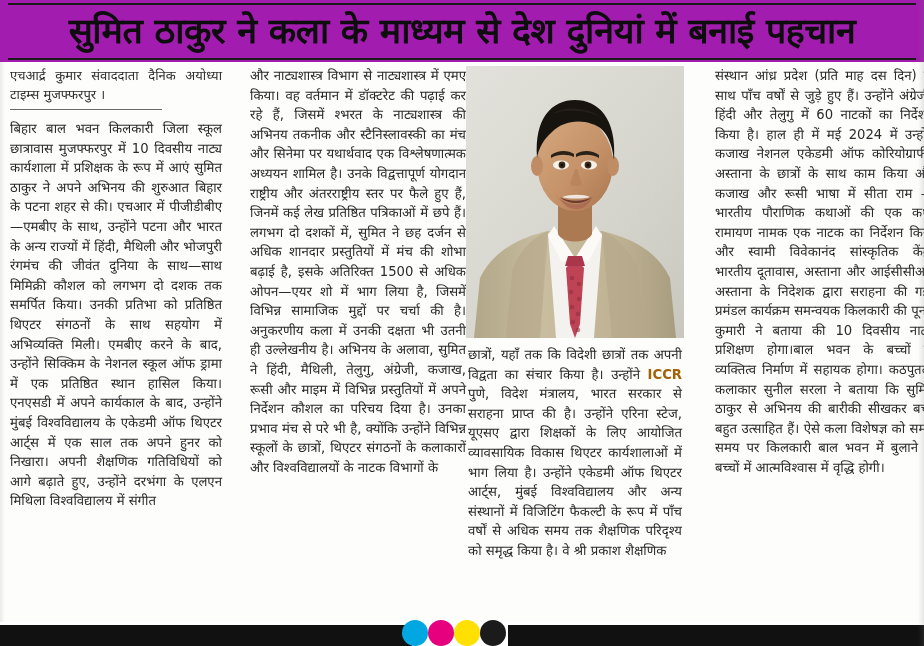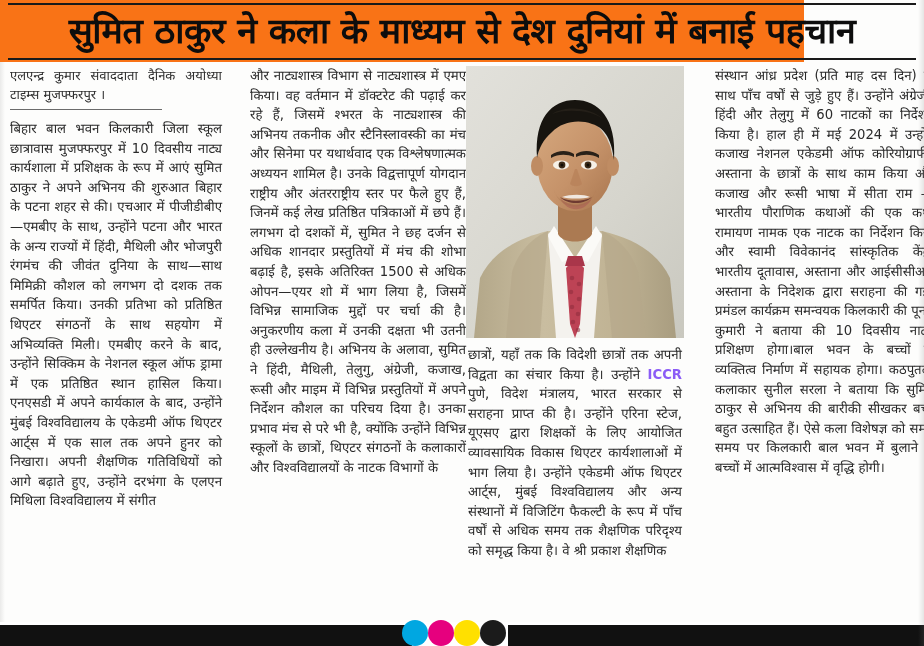--- a/index.html
+++ b/index.html
@@ -17,23 +17,23 @@
     background: #fdfdfc;
     overflow: hidden;
     box-sizing: border-box;
   }
 
   
   .headline-zone {
     position: absolute;
     left: 0;
     top: 0;
-    width: 804px;
+    width: 924px;
     height: 62px;
-    background: #f97316;
+    background: #a21caf;
   }
   .rule-top {
     position: absolute;
     left: 8px;
     top: 3px;
     width: 908px;
     height: 2px;
     background: #1a1a1a;
   }
   .rule-bottom {
@@ -94,21 +94,21 @@
     margin: 0 0 4px 0;
   }
   .byline-rule {
     width: 152px;
     height: 1px;
     background: #6b6b6b;
     margin: 5px 0 9px 0;
   }
   .strong-inline {
     font-weight: 700;
-    color: #8b5cf6;
+    color: #a16207;
   }
 
   
   .photo-frame {
     position: absolute;
     left: 466px;
     top: 66px;
     width: 218px;
     height: 272px;
     overflow: hidden;
@@ -181,21 +181,21 @@
 
 <div class="clipping">
 
   <div class="headline-zone">
     <div class="rule-top"></div>
     <div class="headline">सुमित ठाकुर ने कला के माध्यम से देश दुनियां में बनाई पहचान</div>
     <div class="rule-bottom"></div>
   </div>
 
   <div class="col col-1">
-    <p class="byline">एलएन्द्र कुमार संवाददाता दैनिक अयोध्या टाइम्स मुजफ्फरपुर ।</p>
+    <p class="byline">एचआर्द्र कुमार संवाददाता दैनिक अयोध्या टाइम्स मुजफ्फरपुर ।</p>
     <div class="byline-rule"></div>
     <p>बिहार बाल भवन किलकारी जिला स्कूल छात्रावास मुजफ्फरपुर में 10 दिवसीय नाट्य कार्यशाला में प्रशिक्षक के रूप में आएं सुमित ठाकुर ने अपने अभिनय की शुरुआत बिहार के पटना शहर से की। एचआर में पीजीडीबीए—एमबीए के साथ, उन्होंने पटना और भारत के अन्य राज्यों में हिंदी, मैथिली और भोजपुरी रंगमंच की जीवंत दुनिया के साथ—साथ मिमिक्री कौशल को लगभग दो दशक तक समर्पित किया। उनकी प्रतिभा को प्रतिष्ठित थिएटर संगठनों के साथ सहयोग में अभिव्यक्ति मिली। एमबीए करने के बाद, उन्होंने सिक्किम के नेशनल स्कूल ऑफ ड्रामा में एक प्रतिष्ठित स्थान हासिल किया। एनएसडी में अपने कार्यकाल के बाद, उन्होंने मुंबई विश्वविद्यालय के एकेडमी ऑफ थिएटर आर्ट्स में एक साल तक अपने हुनर को निखारा। अपनी शैक्षणिक गतिविधियों को आगे बढ़ाते हुए, उन्होंने दरभंगा के एलएन मिथिला विश्वविद्यालय में संगीत</p>
   </div>
 
   <div class="col col-2">
     <p>और नाट्यशास्त्र विभाग से नाट्यशास्त्र में एमए किया। वह वर्तमान में डॉक्टरेट की पढ़ाई कर रहे हैं, जिसमें श्भरत के नाट्यशास्त्र की अभिनय तकनीक और स्टैनिस्लावस्की का मंच और सिनेमा पर यथार्थवाद एक विश्लेषणात्मक अध्ययन शामिल है। उनके विद्वत्तापूर्ण योगदान राष्ट्रीय और अंतरराष्ट्रीय स्तर पर फैले हुए हैं, जिनमें कई लेख प्रतिष्ठित पत्रिकाओं में छपे हैं। लगभग दो दशकों में, सुमित ने छह दर्जन से अधिक शानदार प्रस्तुतियों में मंच की शोभा बढ़ाई है, इसके अतिरिक्त 1500 से अधिक ओपन—एयर शो में भाग लिया है, जिसमें विभिन्न सामाजिक मुद्दों पर चर्चा की है। अनुकरणीय कला में उनकी दक्षता भी उतनी ही उल्लेखनीय है। अभिनय के अलावा, सुमित ने हिंदी, मैथिली, तेलुगु, अंग्रेजी, कजाख, रूसी और माइम में विभिन्न प्रस्तुतियों में अपने निर्देशन कौशल का परिचय दिया है। उनका प्रभाव मंच से परे भी है, क्योंकि उन्होंने विभिन्न स्कूलों के छात्रों, थिएटर संगठनों के कलाकारों और विश्वविद्यालयों के नाटक विभागों के</p>
   </div>
 
   <div class="photo-frame">
     <svg class="photo-svg" viewBox="0 0 218 272" preserveAspectRatio="xMidYMid slice">

